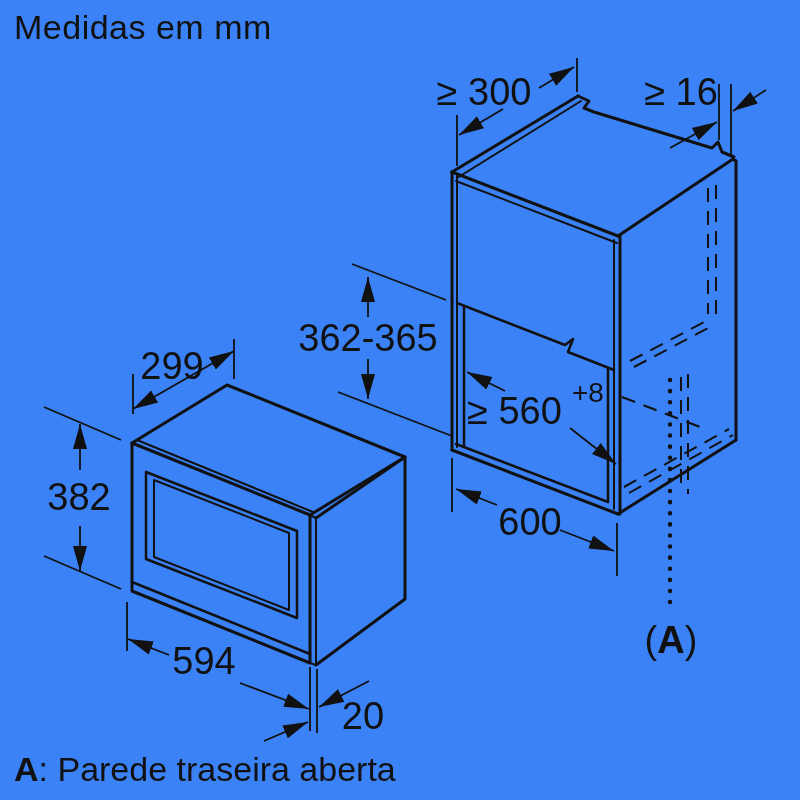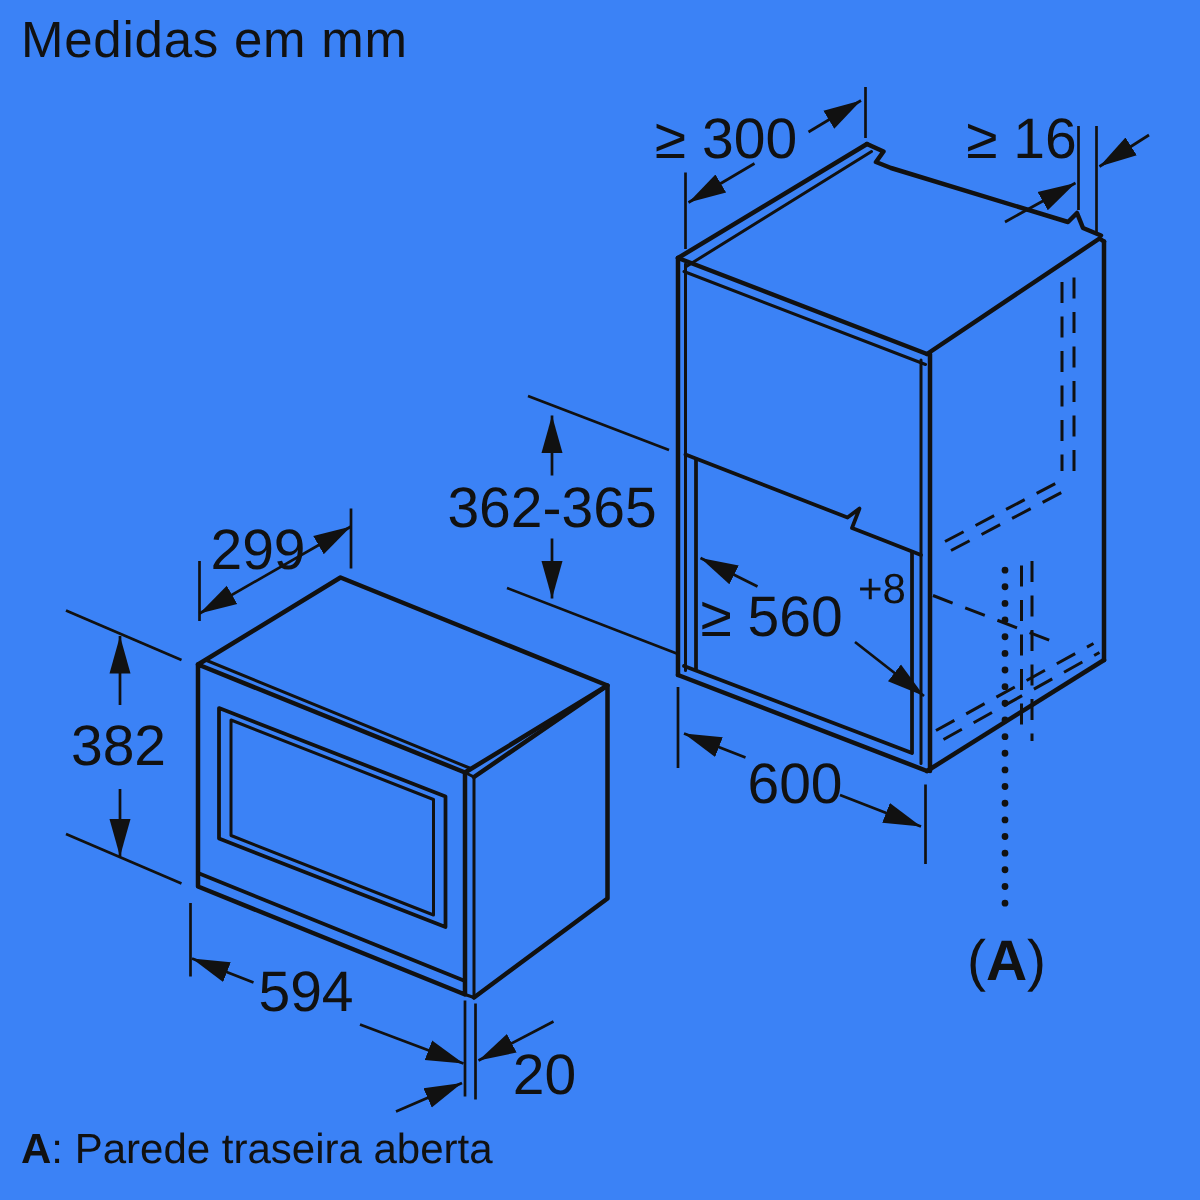--- a/index.html
+++ b/index.html
@@ -23,21 +23,21 @@
     top: 8px;
     font-size: 34px;
     color: #111111;
     letter-spacing: 0.5px;
     white-space: nowrap;
   }
   .legend {
     position: absolute;
     left: 14px;
     top: 750px;
-    font-size: 28px;
+    font-size: 34px;
     color: #111111;
     white-space: nowrap;
   }
   .legend .key { font-weight: bold; }
   svg { position: absolute; left: 0; top: 0; }
   svg text {
     font-family: "Liberation Sans", sans-serif;
     font-size: 38px;
     fill: #111111;
   }

